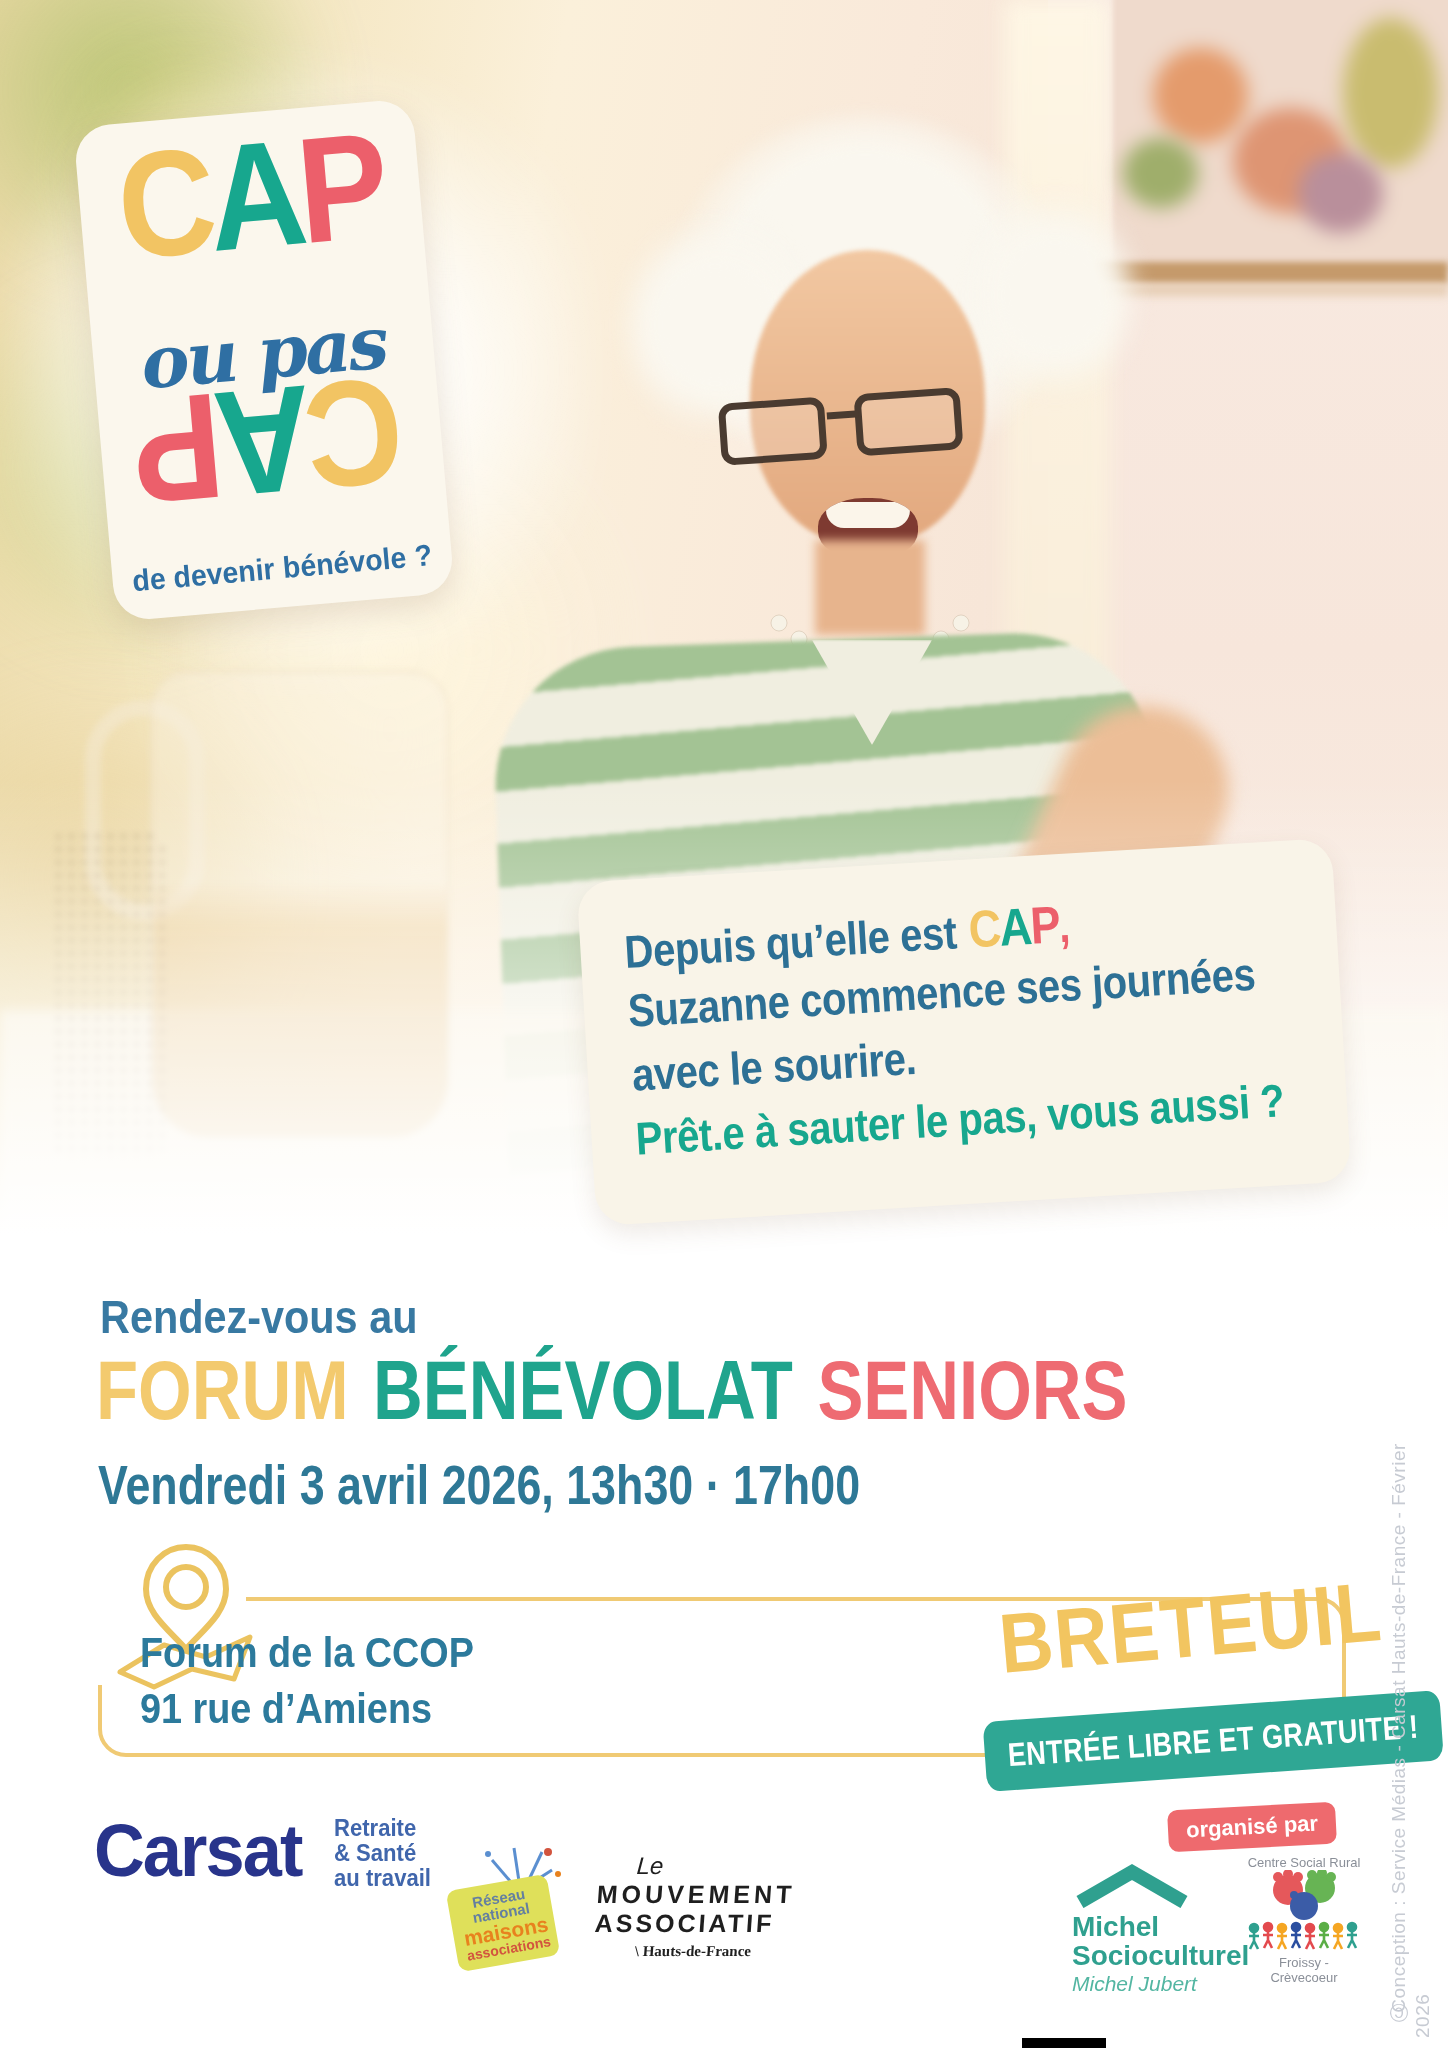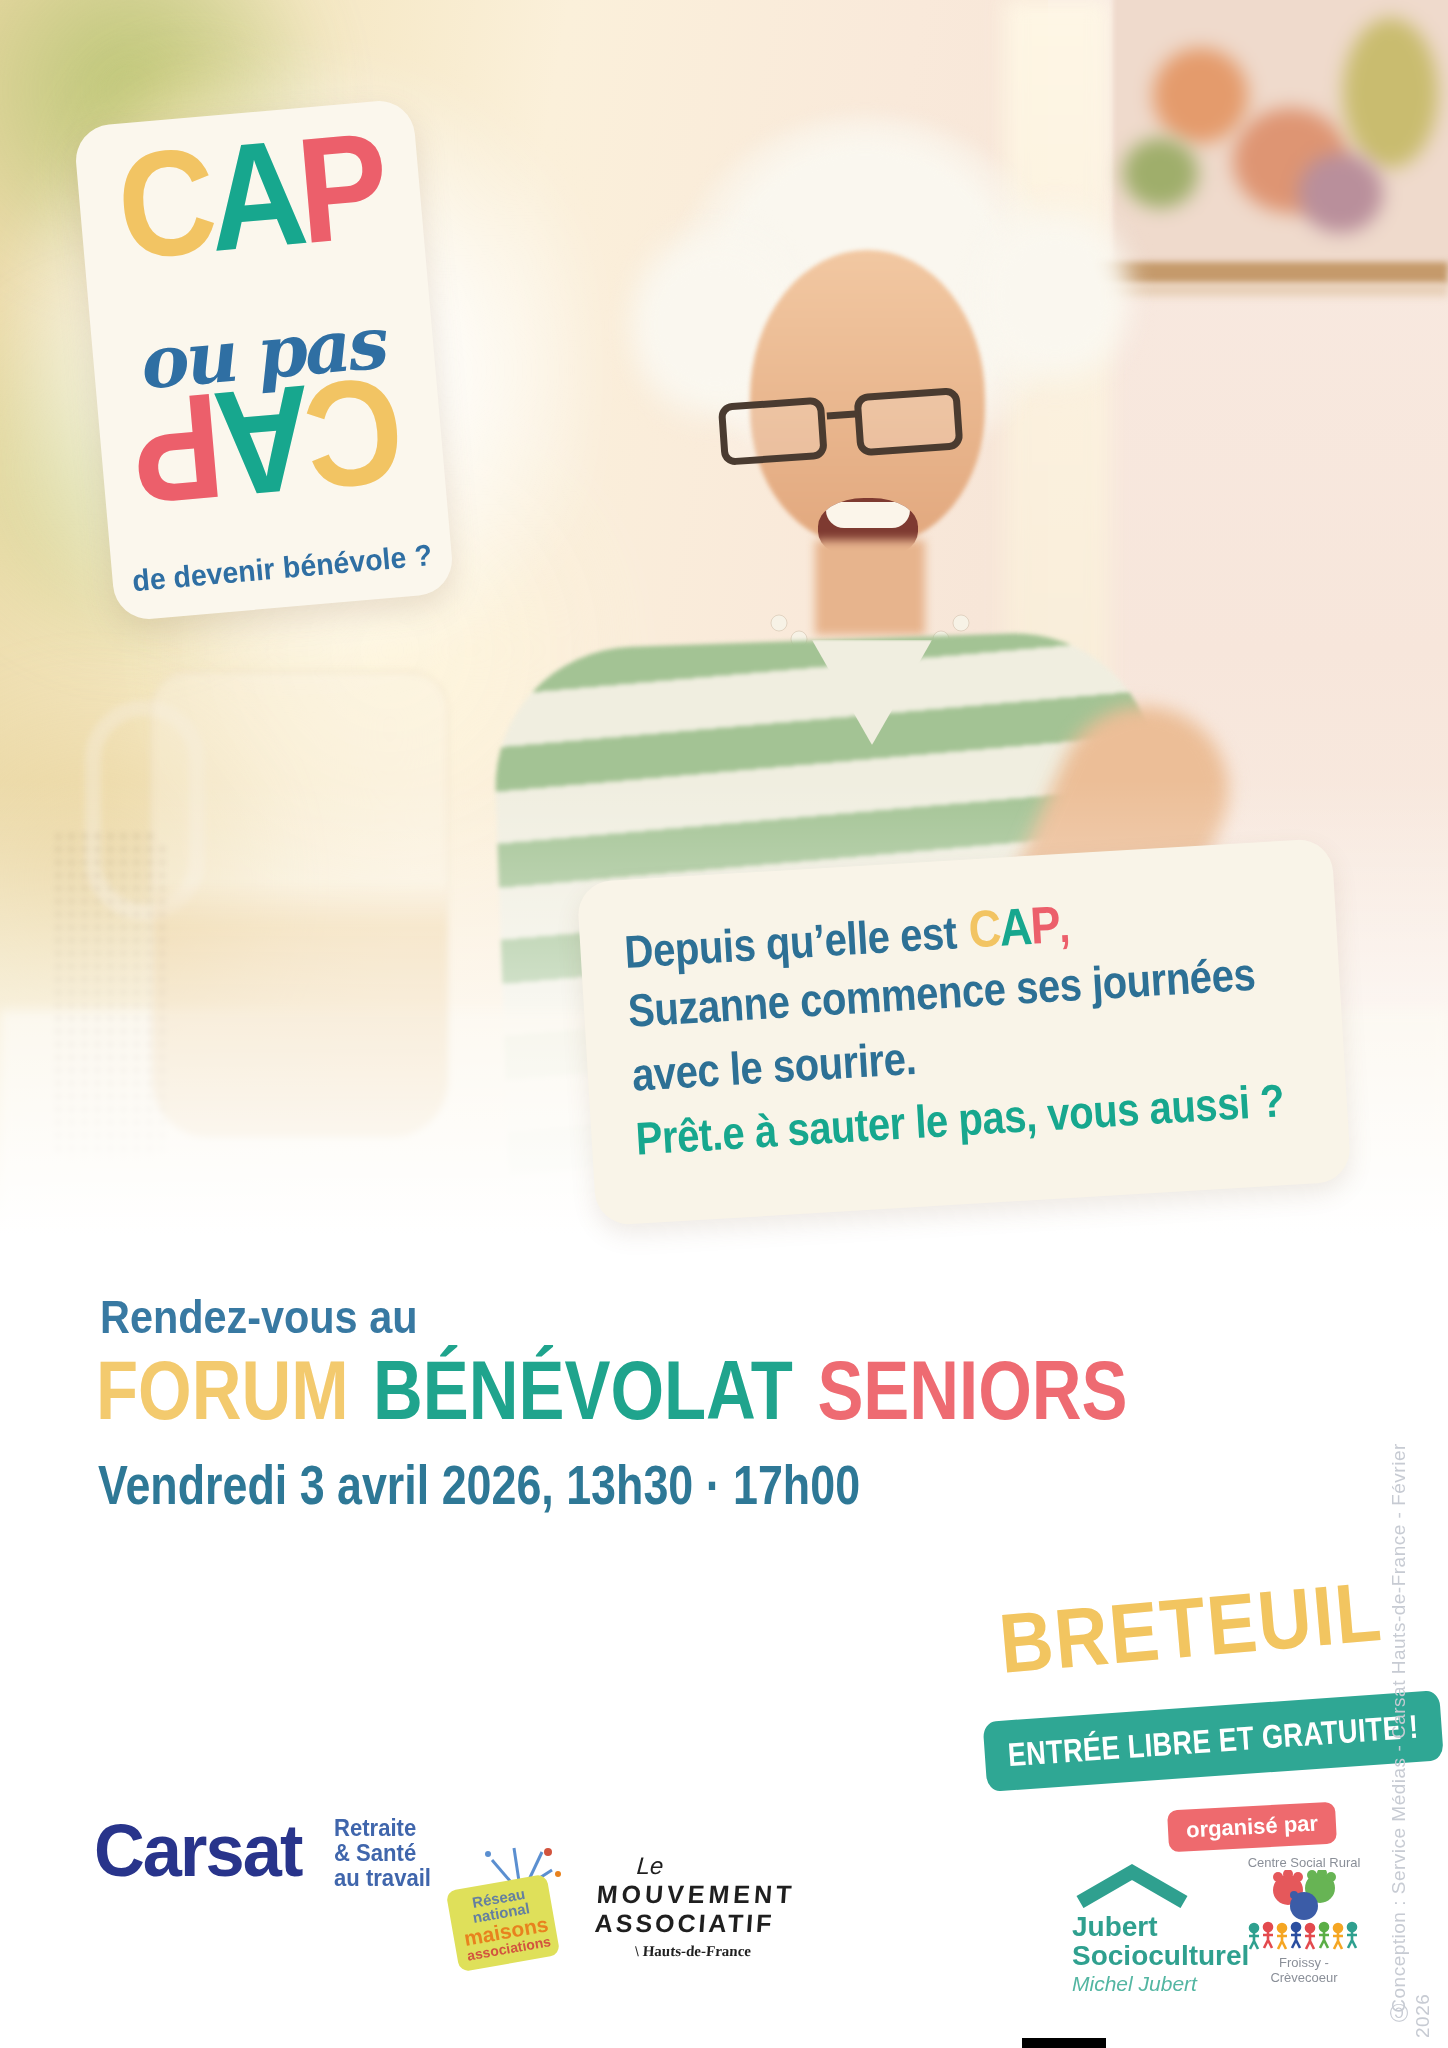--- a/index.html
+++ b/index.html
@@ -228,20 +228,35 @@
     <div class="s-row"><span class="s-line">avec le sourire.</span></div>
     <div class="s-row"><span class="s-line s-teal">Prêt.e à sauter le pas, vous aussi ?</span></div>
   </div>
 
   <div class="intro">Rendez-vous au</div>
   <h1 class="title">
     <span class="tw0">FORUM</span><span class="tw1">BÉNÉVOLAT</span><span class="tw2">SENIORS</span>
   </h1>
   <div class="date">Vendredi 3 avril 2026, 13h30 · 17h00</div>
 
+  <div class="loc-box">
+    <div class="loc-notch"></div>
+    <div class="loc-notch2"></div>
+    <svg class="pin-svg" width="150" height="165" viewBox="0 0 150 165">
+      <g fill="none" stroke="#EBC35F" stroke-width="6" stroke-linejoin="round">
+        <path d="M78 10 C100 10 118 28 118 52 C118 76 96 92 78 112 C60 92 38 76 38 52 C38 28 56 10 78 10 Z"></path>
+        <circle cx="78" cy="50" r="20"></circle>
+        <path d="M12 135 L56 108 L98 120 L142 100 L126 142 L84 132 L46 150 Z" stroke-width="5"></path>
+      </g>
+    </svg>
+    <div class="venue-wrap">
+      <div>Forum de la CCOP</div>
+      <div>91 rue d’Amiens</div>
+    </div>
+  </div>
   <div class="city">BRETEUIL</div>
   <div class="free-badge">ENTRÉE LIBRE ET GRATUITE !</div>
 
   <div class="carsat">
     <span class="carsat-name">Carsat</span>
     <div class="carsat-tag">
       <div>Retraite</div>
       <div>&amp; Santé</div>
       <div>au travail</div>
     </div>
@@ -273,21 +288,21 @@
     <div class="mv-2">ASSOCIATIF</div>
     <div class="mv-region">\ Hauts-de-France</div>
   </div>
 
   <div class="org-badge">organisé par</div>
 
   <div class="c-socio">
     <svg width="120" height="46">
         <path d="M8 40 L60 10 L112 40" stroke="#2FA08F" stroke-width="14" fill="none"></path>
       </svg>
-    <div class="cs-name">Jubert</div>
+    <div class="cs-name">Michel</div>
     <div class="cs-name">Socioculturel</div>
     <div class="cs-sub">Michel Jubert</div>
   </div>
 
   <div class="c-social">
     <div class="csr-txt">Centre Social Rural</div>
     <svg width="116" height="82" viewBox="0 0 116 82">
       <g opacity=".92">
         <circle cx="42" cy="20" r="15" fill="#E34A4E"></circle>
           <circle cx="32" cy="7" r="5" fill="#E34A4E"></circle>

